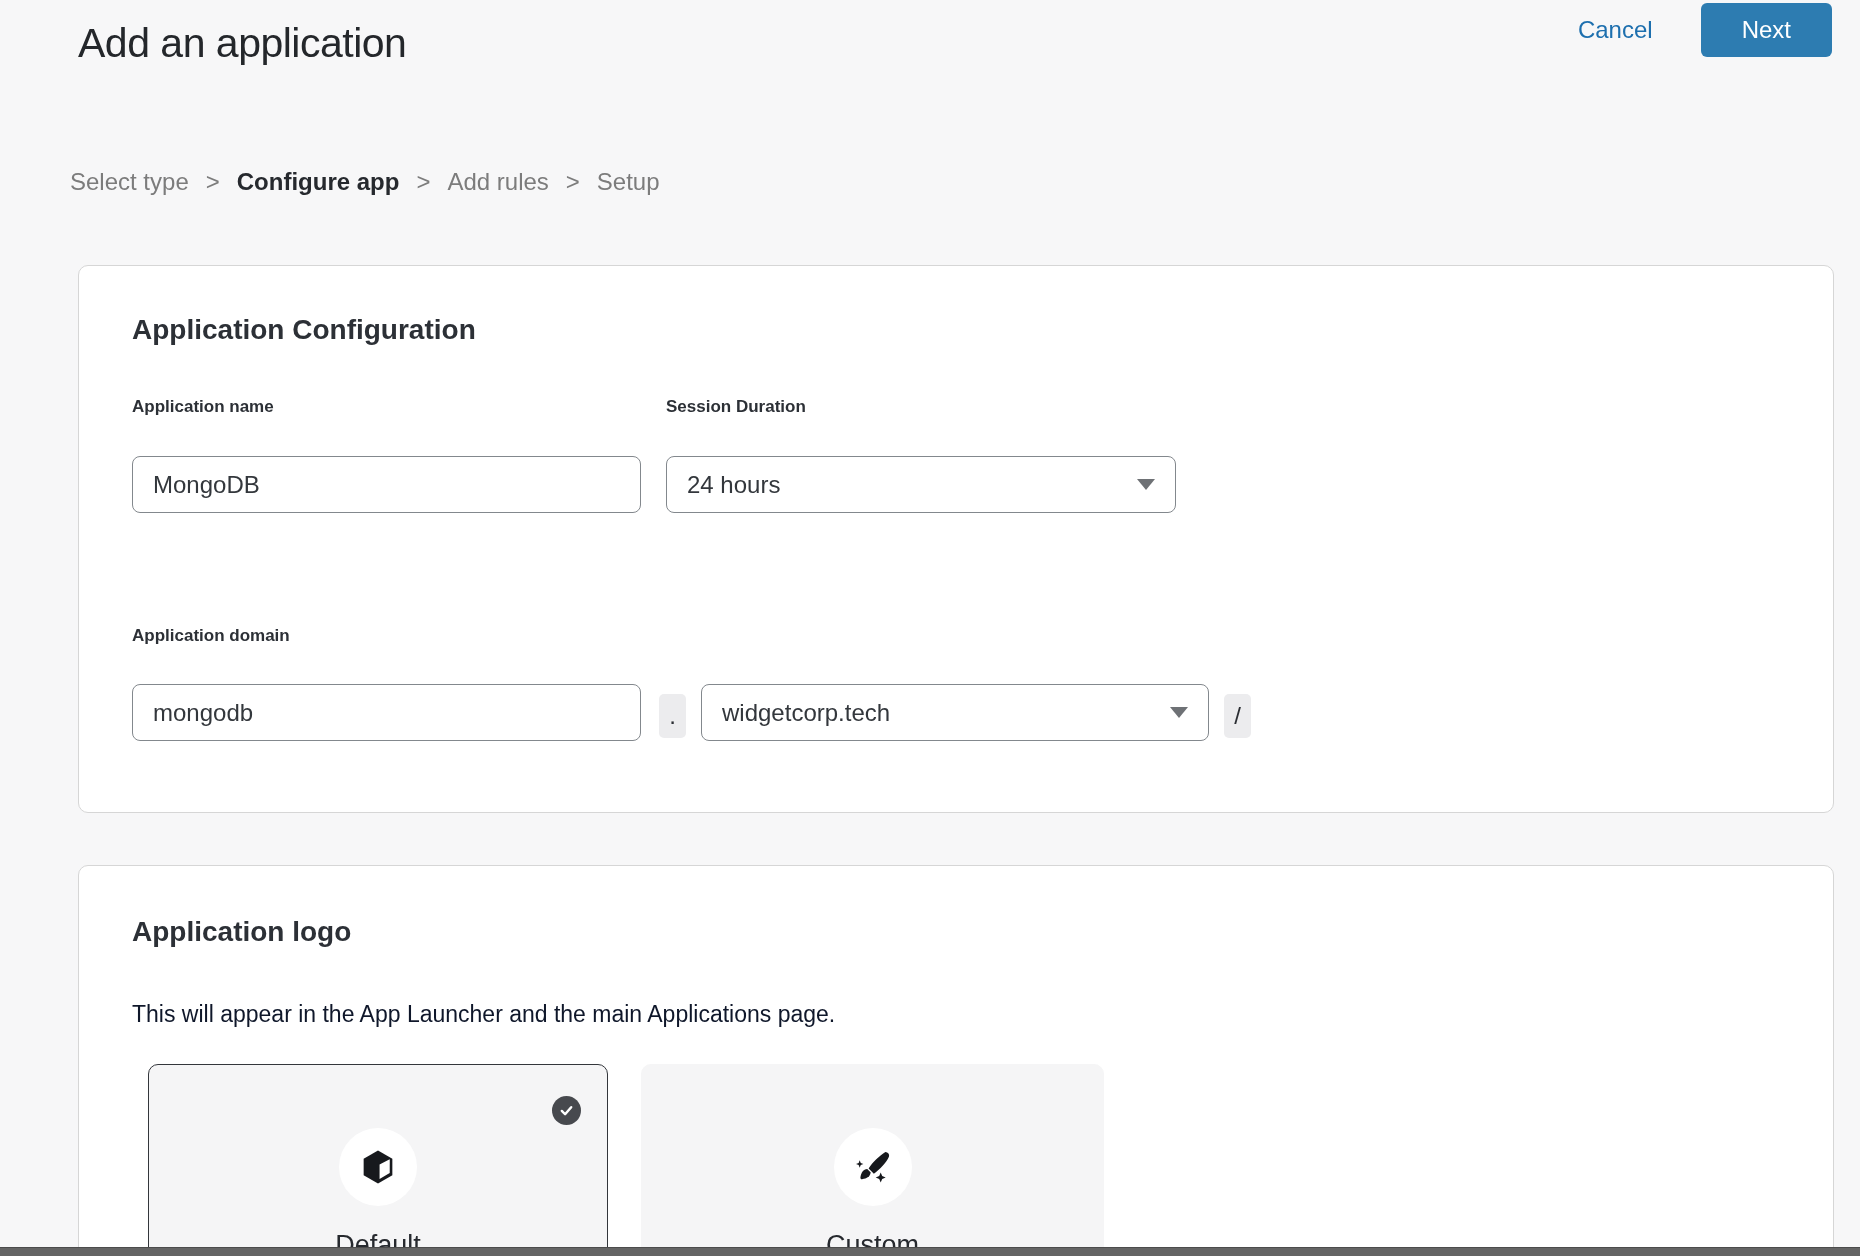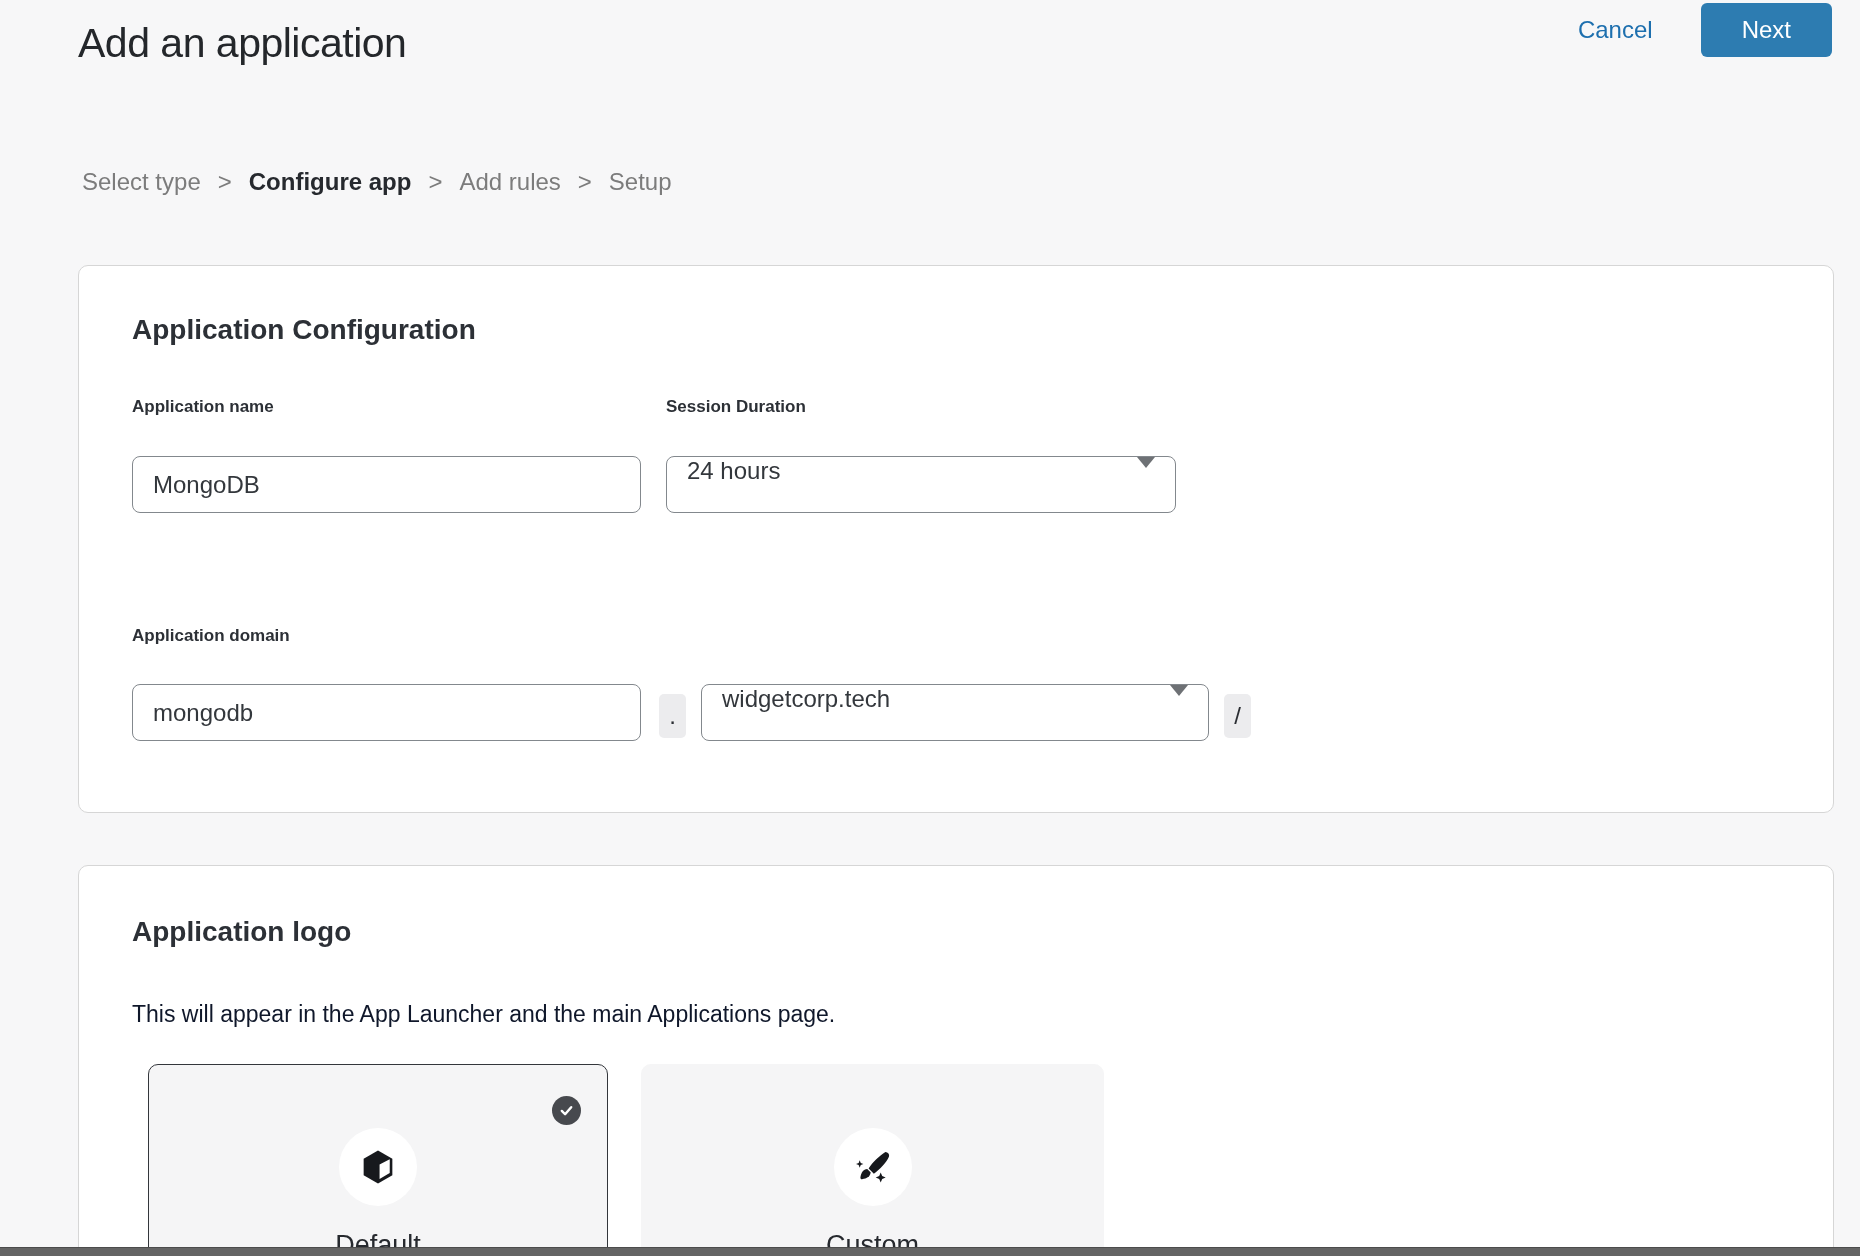--- a/index.html
+++ b/index.html
@@ -27,21 +27,21 @@
     background: none; border: none; font-family: inherit;
   }
   .next-button {
     background: #2d7cb1; color: #ffffff; font-size: 24px;
     border: none; border-radius: 6px;
     padding: 13px 41px; cursor: pointer; font-family: inherit;
   }
 
   
   .breadcrumb {
-    position: absolute; left: 82px; top: 168px;
+    position: absolute; left: 70px; top: 168px;
     display: flex; align-items: center; gap: 17px;
     font-size: 24px; color: #7c7c7c;
   }
   .breadcrumb .step { color: #7c7c7c; cursor: pointer; }
   .breadcrumb .step.active { color: #26292e; font-weight: 700; }
   .breadcrumb .sep { color: #7c7c7c; }
 
   
   .card {
     position: absolute; left: 78px; width: 1756px;
@@ -66,21 +66,21 @@
     position: absolute; height: 57px;
     border: 1px solid #83888d; border-radius: 8px;
     background: #ffffff;
     font-size: 24px; color: #33373c; font-family: inherit;
     padding: 0 20px;
   }
   .text-input { outline: none; }
   .text-input::placeholder { color: #9aa0a5; }
 
   .select-box {
-    display: flex; align-items: flex-start; justify-content: space-between;
+    display: flex; align-items: center; justify-content: space-between;
     cursor: pointer;
   }
   .caret-icon { width: 18px; height: 11px; flex: 0 0 auto; margin-left: 12px; }
 
   .sep-box {
     position: absolute; width: 27px; height: 44px;
     background: #ececee; border-radius: 5px;
     display: flex; align-items: center; justify-content: center;
     font-size: 24px; color: #2b2e33;
   }

